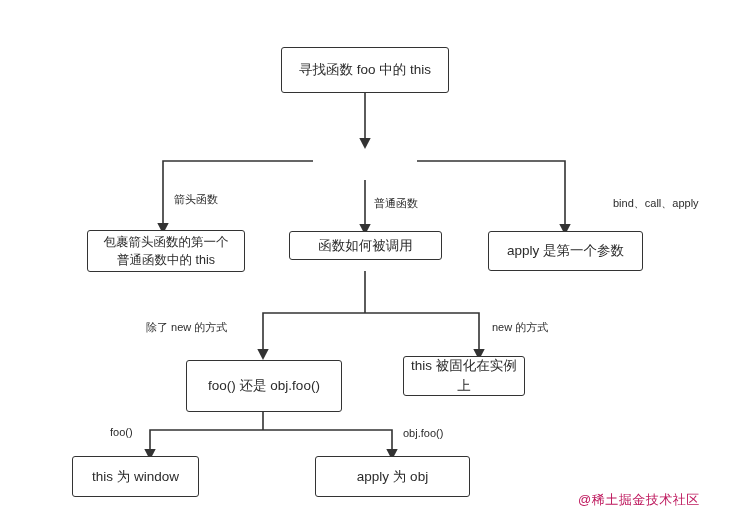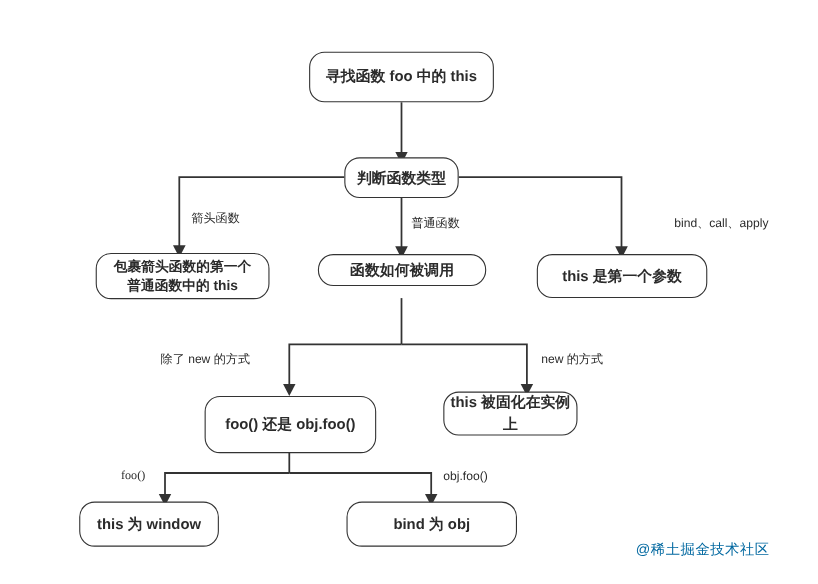--- a/index.html
+++ b/index.html
@@ -25,44 +25,43 @@
     position: absolute;
     left: 0; top: 0;
     width: 744px;
     height: 531px;
     pointer-events: none;
   }
   .node {
     position: absolute;
     box-sizing: border-box;
     border: 1.6px solid #333333;
-    border-radius: 14px;
+    border-radius: 3px;
     background: #ffffff;
     display: flex;
     align-items: center;
     justify-content: center;
     text-align: center;
     font-size: 13.5px;
     line-height: 1.45;
     color: #2b2b2b;
     white-space: pre-line;
     padding: 2px 4px;
-    font-weight: bold;
   }
   .edge-label {
     position: absolute;
     font-size: 11px;
     color: #2b2b2b;
     white-space: nowrap;
     line-height: 1;
   }
   .watermark {
     position: absolute;
     font-size: 13px;
-    color: #0369a1;
+    color: #be185d;
     white-space: nowrap;
     letter-spacing: 0.5px;
   }
 </style>
 </head>
 <body>
 
 <div id="diagram-root">
 
   <svg class="edge-layer" width="744" height="531" viewBox="0 0 744 531" xmlns="http://www.w3.org/2000/svg">
@@ -82,46 +81,45 @@
     <path d="M 365 313 L 263 313 L 263 354" fill="none" stroke="#333333" stroke-width="1.6" marker-end="url(#arrowhead)"></path>
     <path d="M 365 313 L 479 313 L 479 354" fill="none" stroke="#333333" stroke-width="1.6" marker-end="url(#arrowhead)"></path>
 
     <path d="M 263 396 L 263 430" fill="none" stroke="#333333" stroke-width="1.6"></path>
     <path d="M 263 430 L 150 430 L 150 454" fill="none" stroke="#333333" stroke-width="1.6" marker-end="url(#arrowhead)"></path>
     <path d="M 263 430 L 392 430 L 392 454" fill="none" stroke="#333333" stroke-width="1.6" marker-end="url(#arrowhead)"></path>
   </svg>
 
   <div class="node" style="left:281px; top:47px; width:168px; height:46px;">寻找函数 foo 中的 this</div>
 
-  <div class="node" style="left:313px; top:143px; width:104px; height:37px;">判断函数类型</div>
 
   <div class="node" style="left:87px; top:230px; width:158px; height:42px; font-size:12.5px;">包裹箭头函数的第一个
 普通函数中的 this</div>
 
   <div class="node" style="left:289px; top:231px; width:153px; height:29px;">函数如何被调用</div>
 
-  <div class="node" style="left:488px; top:231px; width:155px; height:40px;">this 是第一个参数</div>
+  <div class="node" style="left:488px; top:231px; width:155px; height:40px;">apply 是第一个参数</div>
 
   <div class="node" style="left:186px; top:360px; width:156px; height:52px;text-align:right;">foo() 还是 obj.foo()</div>
 
   <div class="node" style="left:403px; top:356px; width:122px; height:40px;">this 被固化在实例上</div>
 
   <div class="node" style="left:72px; top:456px; width:127px; height:41px;">this 为 window</div>
 
-  <div class="node" style="left:315px; top:456px; width:155px; height:41px;">bind 为 obj</div>
+  <div class="node" style="left:315px; top:456px; width:155px; height:41px;">apply 为 obj</div>
 
   <div class="edge-label" style="left:174px; top:194px;">箭头函数</div>
 
   <div class="edge-label" style="left:374px; top:198px;">普通函数</div>
 
   <div class="edge-label" style="left:576px; top:198px;margin-left:37px;">bind、call、apply</div>
 
   <div class="edge-label" style="left:146px; top:322px;">除了 new 的方式</div>
 
   <div class="edge-label" style="left:492px; top:322px;">new 的方式</div>
 
-  <div class="edge-label" style="left:110px; top:427px;font-family:Liberation Serif, serif;">foo()</div>
+  <div class="edge-label" style="left:110px; top:427px;">foo()</div>
 
   <div class="edge-label" style="left:403px; top:428px;">obj.foo()</div>
 
   <div class="watermark" style="left:578px; top:491px;">@稀土掘金技术社区</div>
 
 </div>
 
 </body></html>

